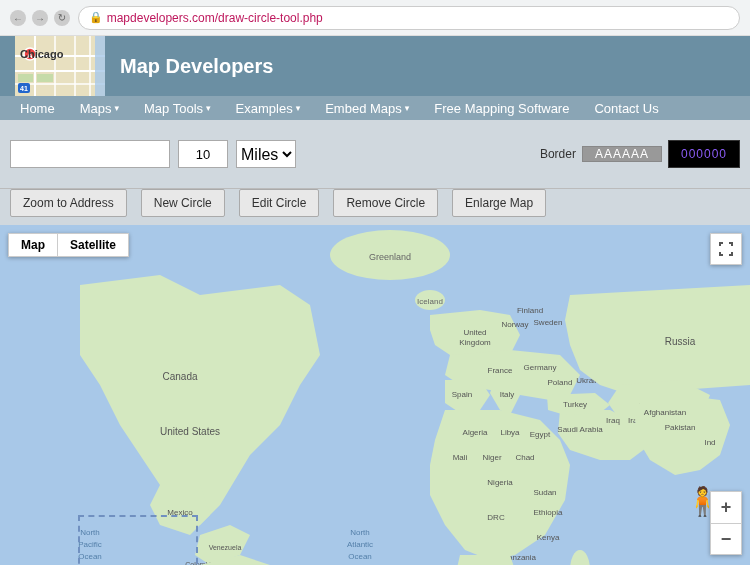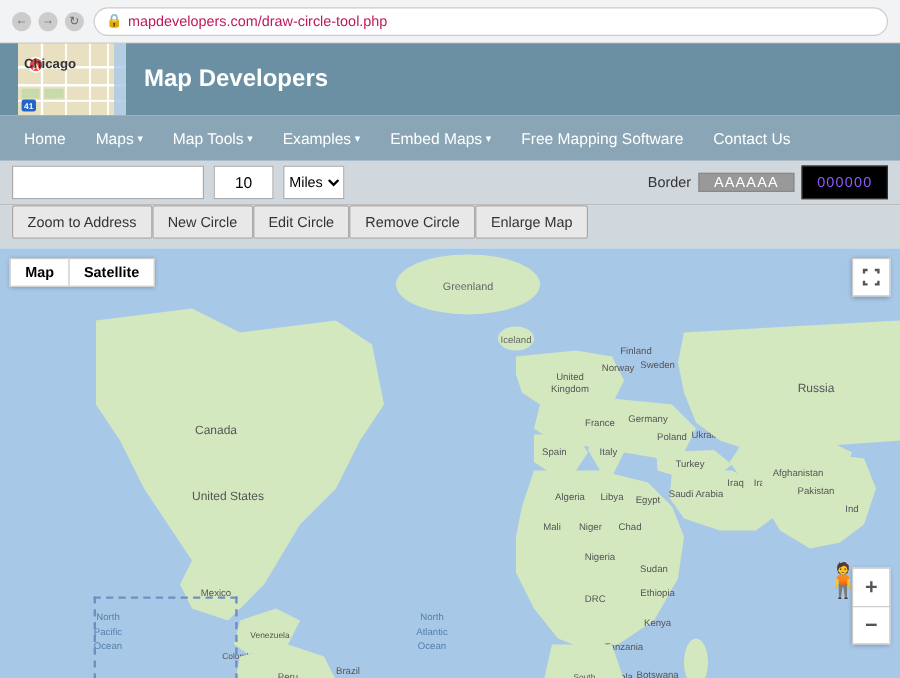--- a/index.html
+++ b/index.html
@@ -79,42 +79,42 @@
     }
     .site-title {
       color: #fff;
       font-size: 20px;
       font-weight: bold;
     }
 
     
     .nav-bar {
       background: #8aa5b5;
-      height: 38px;
+      height: 24px;
       display: flex;
       align-items: center;
       padding: 0 10px;
       gap: 5px;
     }
     .nav-item {
       color: #fff;
       padding: 5px 10px;
       font-size: 13px;
       cursor: pointer;
       display: flex;
       align-items: center;
       gap: 3px;
       white-space: nowrap;
     }
     .nav-arrow { font-size: 9px; }
 
     
     .toolbar {
       background: #d0d8de;
-      padding: 4px 10px;
+      padding: 20px 10px;
       display: flex;
       align-items: center;
       gap: 8px;
       border-bottom: 1px solid #bbb;
     }
     .toolbar-right {
       margin-left: auto;
       display: flex;
       align-items: center;
       gap: 6px;
@@ -135,21 +135,21 @@
       width: 50px;
       height: 28px;
       border: 1px solid #aaa;
       text-align: center;
       font-size: 13px;
       background: #fff;
     }
     .unit-select {
       height: 28px;
       border: 1px solid #aaa;
-      font-size: 12px;
+      font-size: 16px;
       background: #fff;
     }
     .color-btn-fill {
       height: 16px;
       padding: 0 12px;
       font-size: 12px;
       background: #999;
       border: 1px solid #888;
       cursor: pointer;
       color: #fff;
@@ -164,21 +164,21 @@
       cursor: pointer;
       color: #8b5cf6;
       letter-spacing: 1px;
     }
 
     
     .action-bar {
       background: #d0d8de;
       padding: 0 10px 8px 10px;
       display: flex;
-      gap: 0;
+      gap: 14px;
     }
     .action-btn {
       height: 28px;
       padding: 0 12px;
       font-size: 12px;
       background: #e8e8e8;
       border: 1px solid #aaa;
       cursor: pointer;
       border-radius: 2px;
       color: #333;

